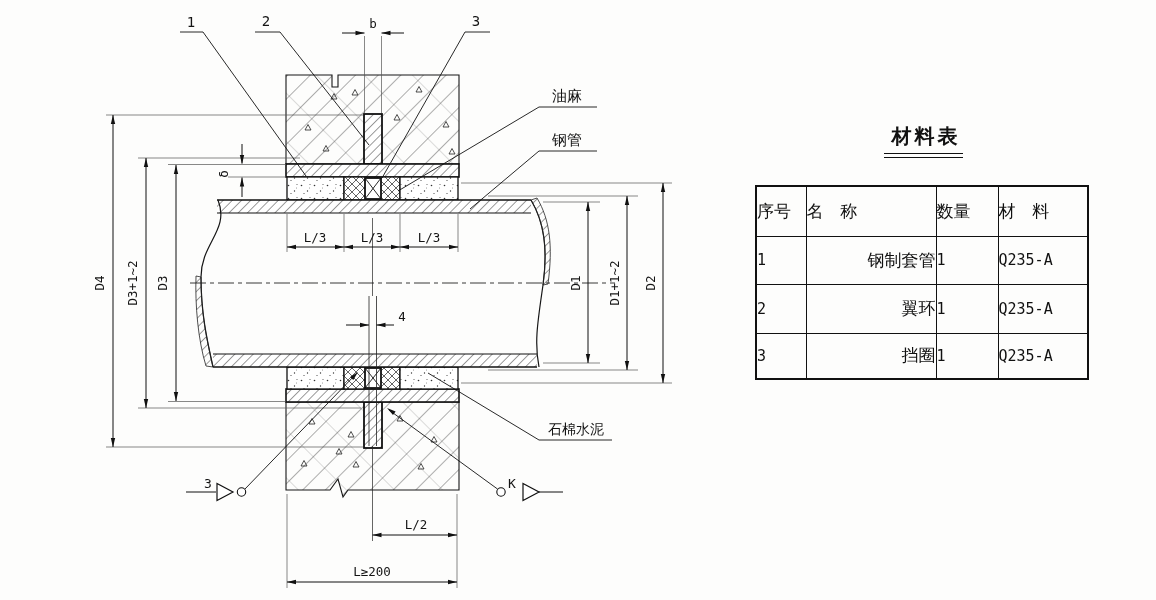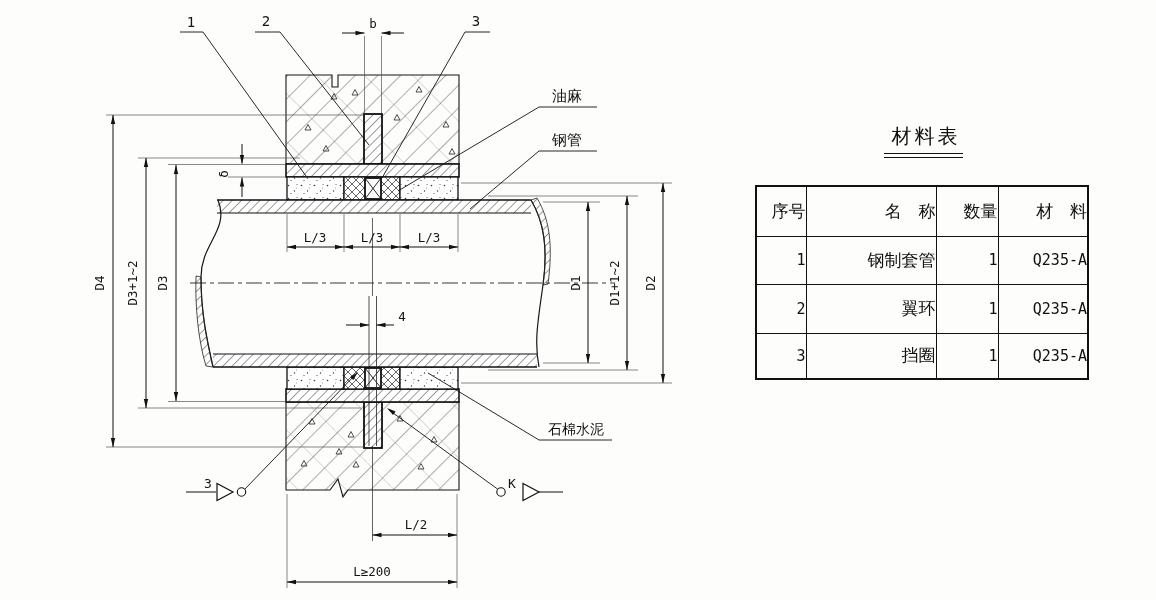--- a/index.html
+++ b/index.html
@@ -12,36 +12,36 @@
   }
   #stage{position:absolute;left:0;top:0;width:1156px;height:600px;}
   svg text{fill:#141414;}
   .dimtxt{font-family:"DejaVu Sans Mono",monospace;font-size:12.5px;}
   .parttxt{font-family:"DejaVu Sans Mono",monospace;font-size:14px;}
   .cjktxt{font-family:"Liberation Sans",sans-serif;font-size:15px;}
 
   
   .mat-title{
     position:absolute;left:878px;top:123px;width:96px;
-    text-align:center;font-size:20px;font-weight:400;letter-spacing:3px;
+    text-align:center;font-size:20px;font-weight:700;letter-spacing:3px;
   }
   .mat-title-underline{
     position:absolute;left:884px;top:153px;width:79px;height:3px;
     border-top:1.4px solid #111;border-bottom:1.4px solid #111;
   }
   table.mat{
     position:absolute;left:755px;top:185px;
     width:332px;height:193px;
     border-collapse:collapse;table-layout:fixed;
     border:2.2px solid #111;
     font-size:17px;
   }
   table.mat td,table.mat th{
     border:1.2px solid #111;
-    text-align:right;vertical-align:middle;
+    text-align:left;vertical-align:middle;
     font-weight:normal;padding:0;
   }
   table.mat tr.hdr{height:50px;}
   table.mat tr.r1{height:48px;}
   table.mat tr.r2{height:49px;}
   table.mat tr.r3{height:46px;}
   table.mat th{word-spacing:12px;}
   table.mat td.name{text-align:right;padding-left:13px;}
   .tech{font-family:"DejaVu Sans Mono",monospace;font-size:15px;}
 </style>

